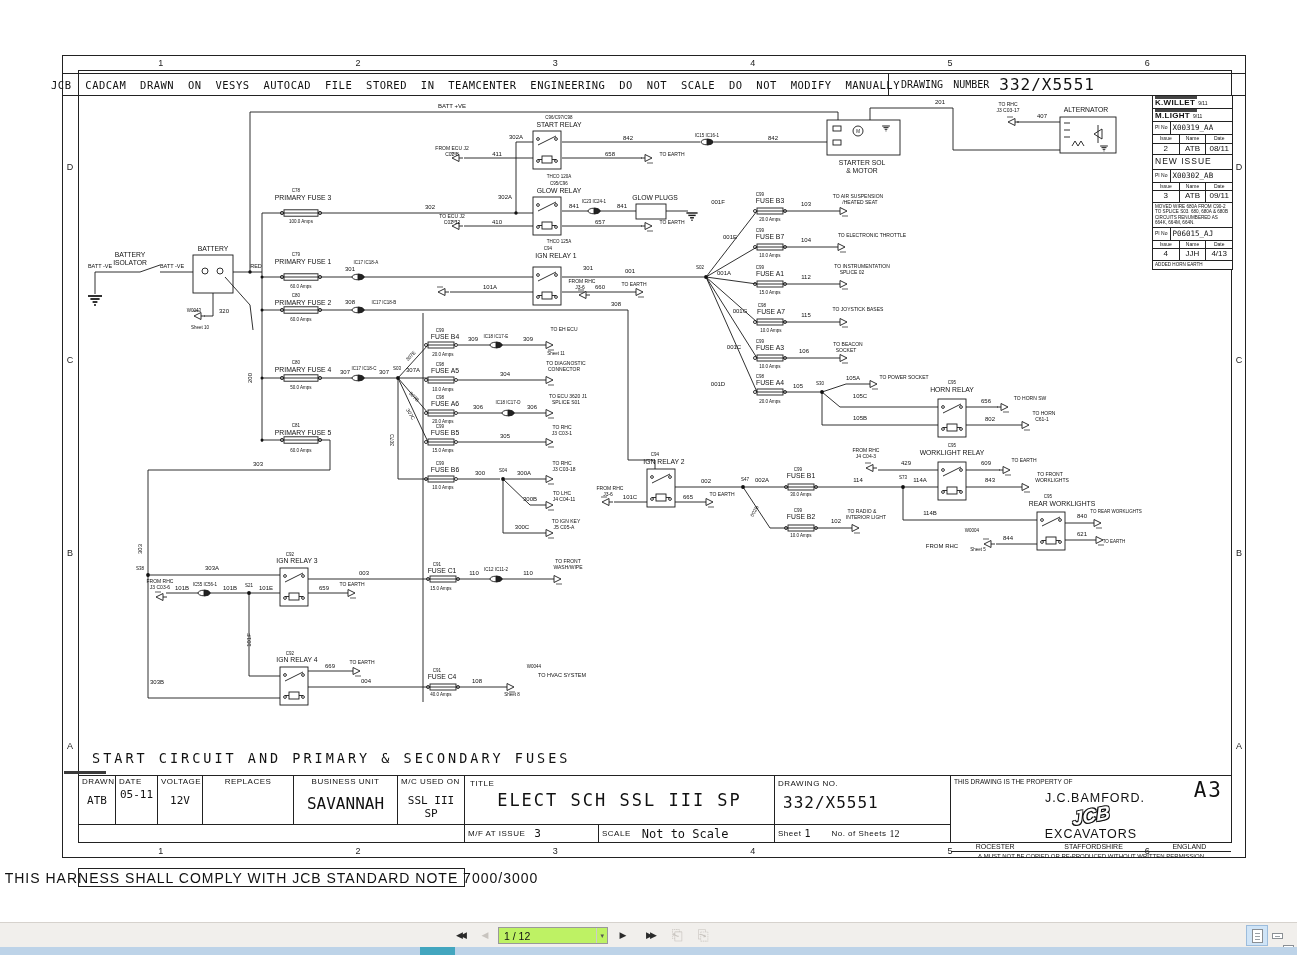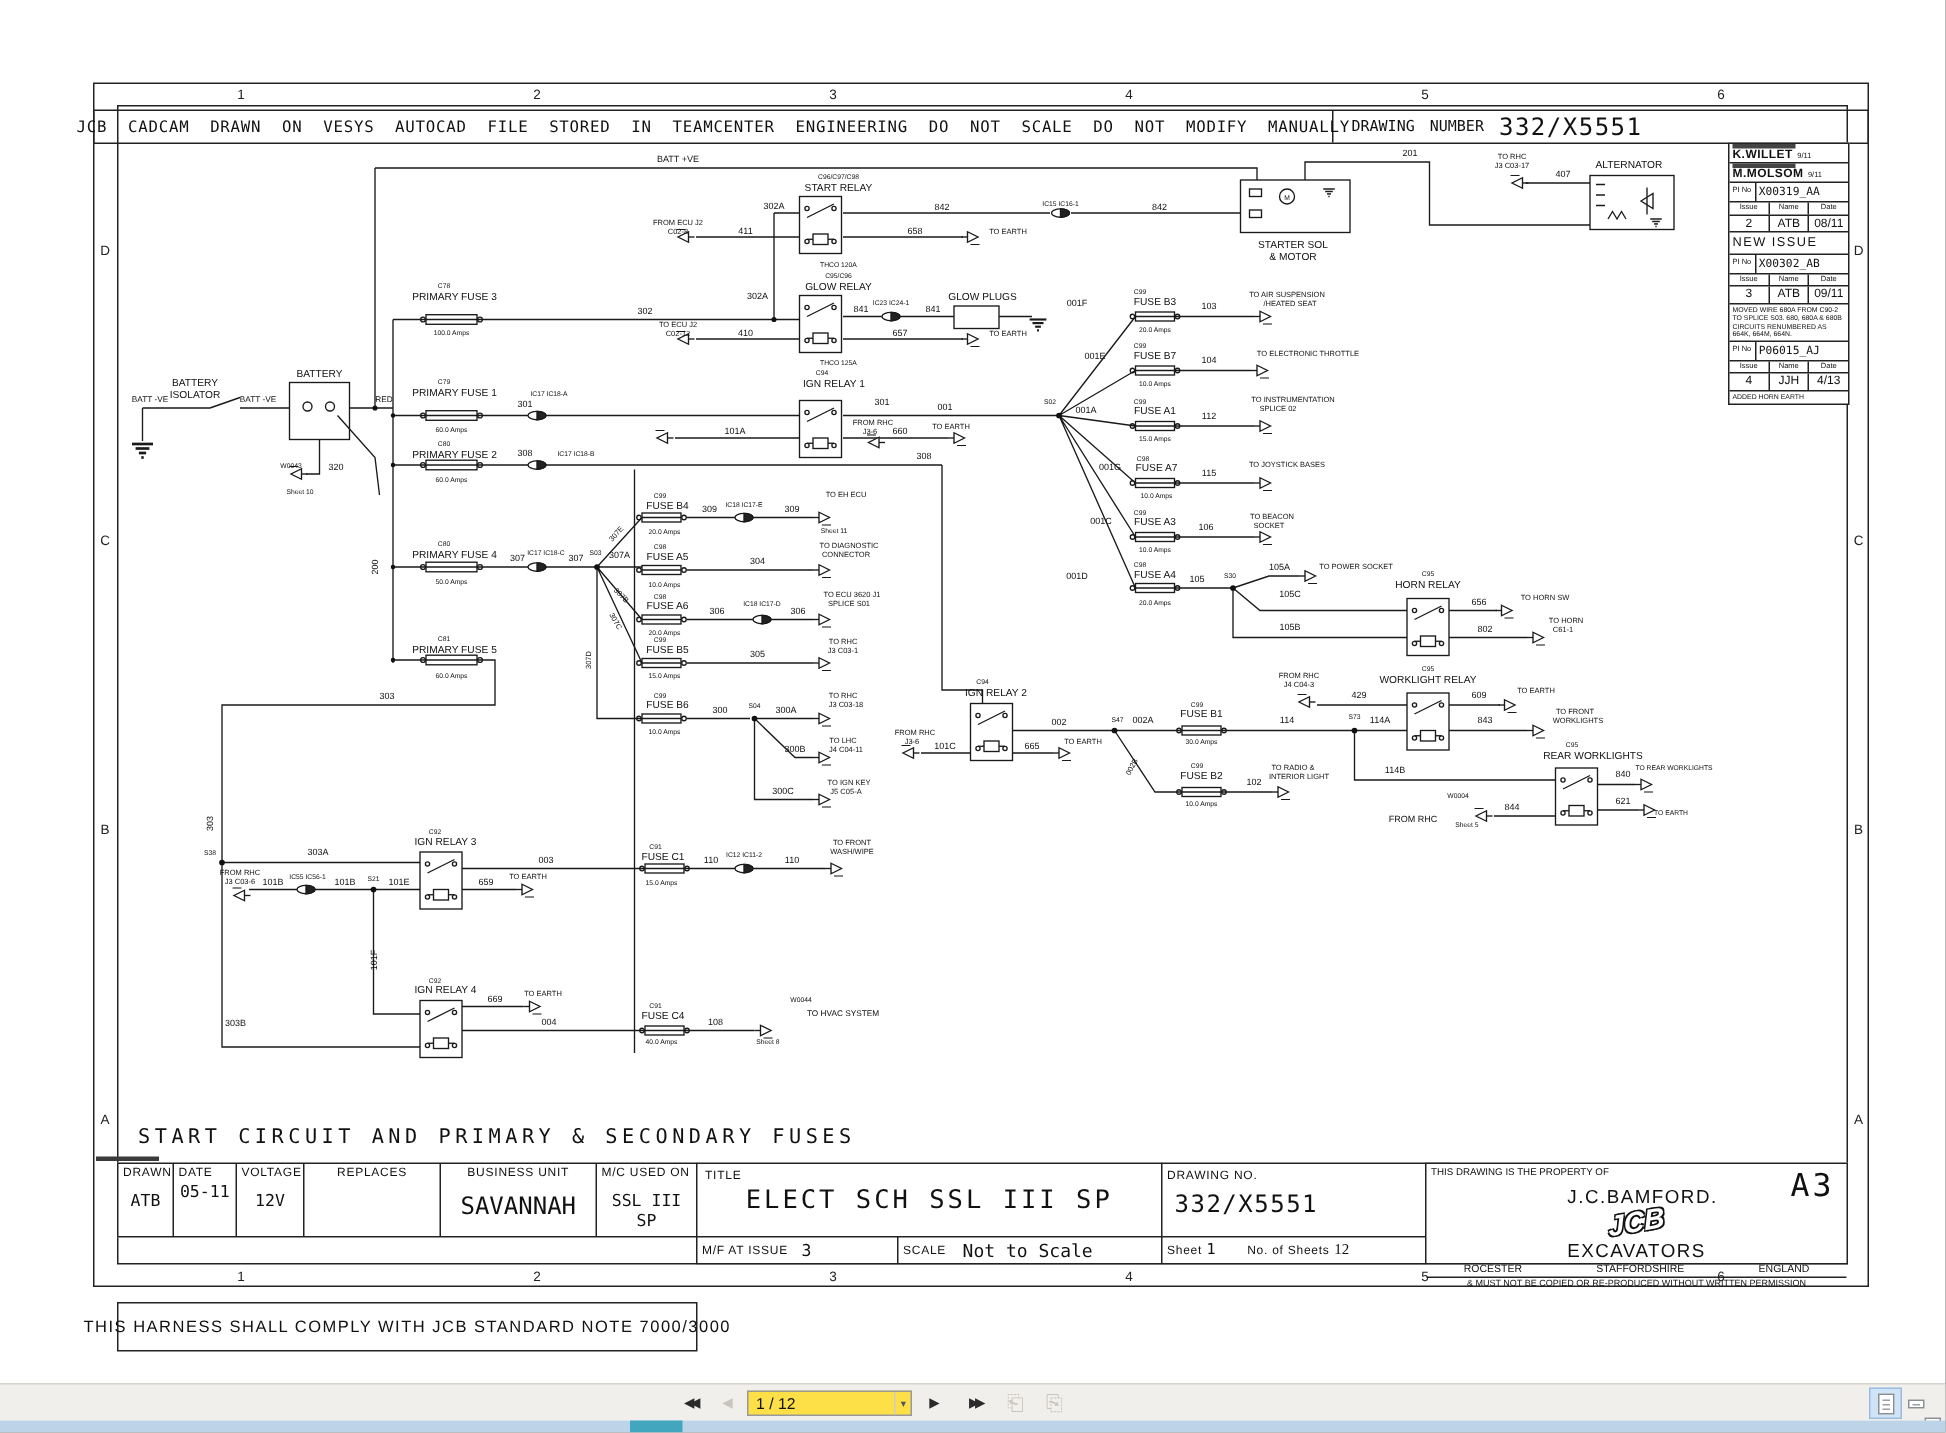--- a/index.html
+++ b/index.html
@@ -42,21 +42,21 @@
   .tb .lbl{font-size:8px;letter-spacing:.5px;}
   .tb .val{font-family:"DejaVu Sans Mono",monospace;}
   .schtitle{position:absolute;left:92px;top:750px;font-size:13.5px;letter-spacing:3px;white-space:nowrap;}
   .cellpad{padding:1px 3px;}
   
   .toolbar{position:absolute;left:0;top:922px;width:1297px;height:25px;background:#f1efec;
            border-top:1px solid #d6d2cd;}
   .tbtn{position:absolute;top:3px;height:18px;display:flex;align-items:center;justify-content:center;
         font-size:9px;color:#2a2a2a;cursor:default;}
   .disabled{color:#c8c4bf;}
-  .pagebox{position:absolute;left:498px;top:4px;width:110px;height:17px;background:#fde047;
+  .pagebox{position:absolute;left:498px;top:4px;width:110px;height:17px;background:#bef264;
            border:1px solid #999;display:flex;align-items:center;font-size:10.5px;padding-left:5px;}
   .pagebox .caret{margin-left:auto;border-left:1px solid #ccc;height:100%;display:flex;align-items:center;
                   padding:0 3px;font-size:7px;color:#555;}
   .viewicon{position:absolute;top:2px;width:22px;height:21px;display:flex;align-items:center;justify-content:center;}
   .viewicon.sel{background:#cfe4f7;border:1px solid #9cbcdc;}
   .pg{width:11px;height:14px;background:#fff;border:1px solid #8a8f94;position:relative;}
   .pg i{position:absolute;left:2px;right:2px;height:1px;background:#9aa0a6;}
   .statusbar{position:absolute;left:0;top:947px;width:1297px;height:8px;background:#bdd3e8;}
   .statusseg{position:absolute;left:420px;top:947px;width:35px;height:8px;background:#43a6bf;}
   .smudge{position:absolute;background:#3a3a3a;}
@@ -551,21 +551,21 @@
       </g>
   </svg>
 
   <div class="rev">
     <div class="row" style="height:13px;padding-left:2px;flex-direction:column;align-items:flex-start;justify-content:center;">
       <div class="namebar"></div>
       <div><span class="nm">K.WILLET</span><span class="dt">9/11</span></div>
     </div>
     <div class="row" style="height:13px;padding-left:2px;flex-direction:column;align-items:flex-start;justify-content:center;">
       <div class="namebar"></div>
-      <div><span class="nm">M.MOLSOM</span><span class="dt">9/11</span></div>
+      <div><span class="nm">M.LIGHT</span><span class="dt">9/11</span></div>
     </div>
     <div class="row pi">
         <span class="l">PI No</span>
         <span class="v">X00319_AA</span>
       </div>
     <div class="row hdr3">
         <span>Issue</span>
         <span>Name</span>
         <span>Date</span>
       </div>
@@ -629,21 +629,21 @@
       </div>
     <div style="width:104px;border-right:1px solid #222;">
         <div class="cellpad lbl" style="text-align:center;">BUSINESS UNIT</div>
         <div class="cellpad val" style="font-size:16px;text-align:center;margin-top:6px;">SAVANNAH</div>
       </div>
     <div style="flex:1;">
         <div class="cellpad lbl">M/C USED ON</div>
         <div class="cellpad val" style="font-size:11px;text-align:center;margin-top:6px;">SSL III SP</div>
       </div>
   </div>
-  <div class="tb" style="left:78px;top:868px;width:387px;height:33px;display:flex;align-items:center;justify-content:center;font-size:11px;letter-spacing:1px;white-space:nowrap;">THIS HARNESS SHALL COMPLY WITH JCB STANDARD NOTE 7000/3000</div>
+  <div class="tb" style="left:78px;top:868px;width:387px;height:19px;display:flex;align-items:center;justify-content:center;font-size:14px;letter-spacing:1px;white-space:nowrap;">THIS HARNESS SHALL COMPLY WITH JCB STANDARD NOTE 7000/3000</div>
 
   <div class="tb" style="left:464px;top:775px;width:311px;height:50px;">
     <span class="lbl cellpad abs" style="left:2px;top:2px;">TITLE</span>
     <div class="val" style="font-size:17px;text-align:center;margin-top:14px;letter-spacing:2px;">ELECT SCH SSL III SP</div>
   </div>
   <div class="tb" style="left:464px;top:824px;width:135px;height:19px;display:flex;align-items:center;">
     <span class="lbl cellpad">M/F AT ISSUE</span>
     <span class="val" style="font-size:11px;margin-left:6px;">3</span>
   </div>
   <div class="tb" style="left:598px;top:824px;width:177px;height:19px;display:flex;align-items:center;">

